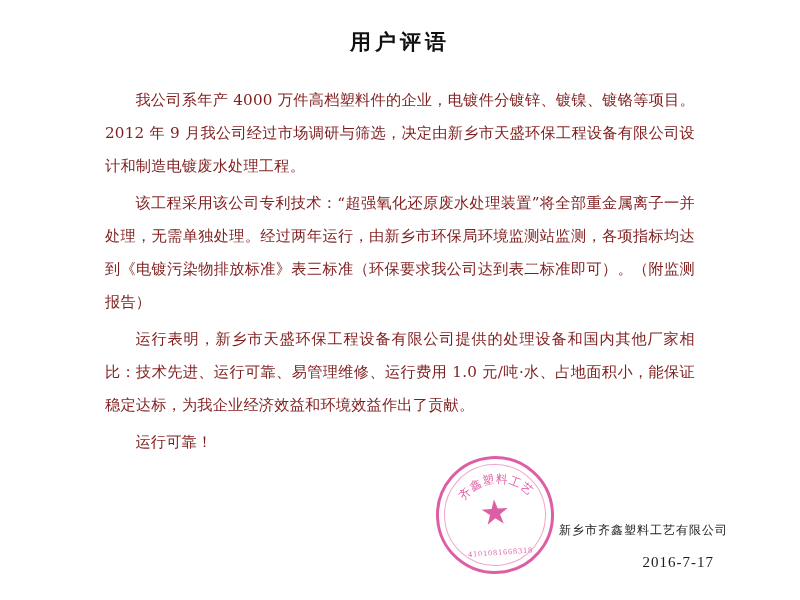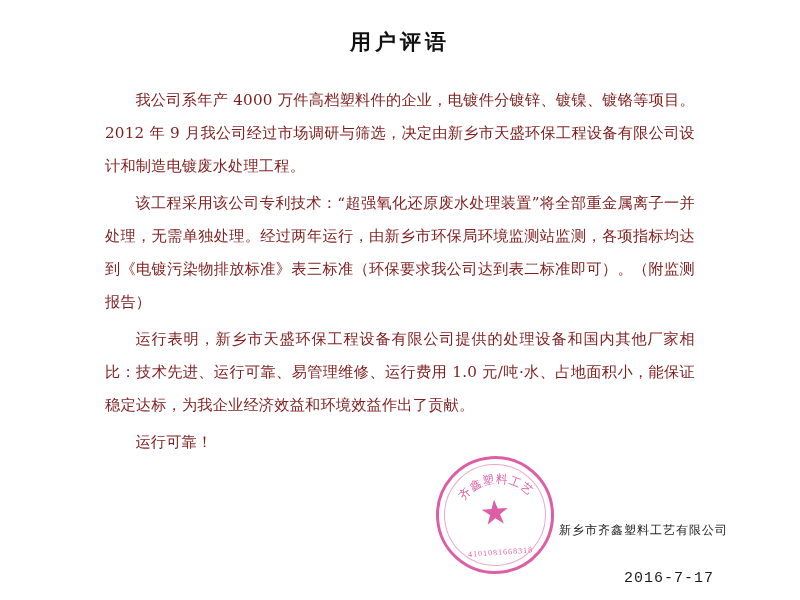--- a/index.html
+++ b/index.html
@@ -62,26 +62,26 @@
     top: 80px;
     font-size: 12px;
     letter-spacing: 1px;
     color: #1c1c1c;
     white-space: nowrap;
     font-family: "DejaVu Serif", "Liberation Serif", serif;
   }
   .sign-date {
     position: absolute;
     right: 24px;
-    top: 128px;
+    top: 112px;
     font-size: 15px;
     letter-spacing: 1px;
     color: #1c1c1c;
     white-space: nowrap;
-    font-family: Liberation Mono, monospace;
+    font-family: Liberation Serif, serif;
   }
   
   .seal {
     position: absolute;
     left: 88px;
     top: 14px;
     width: 118px;
     height: 118px;
     border-radius: 50%;
     border: 3px solid #d6318c;

